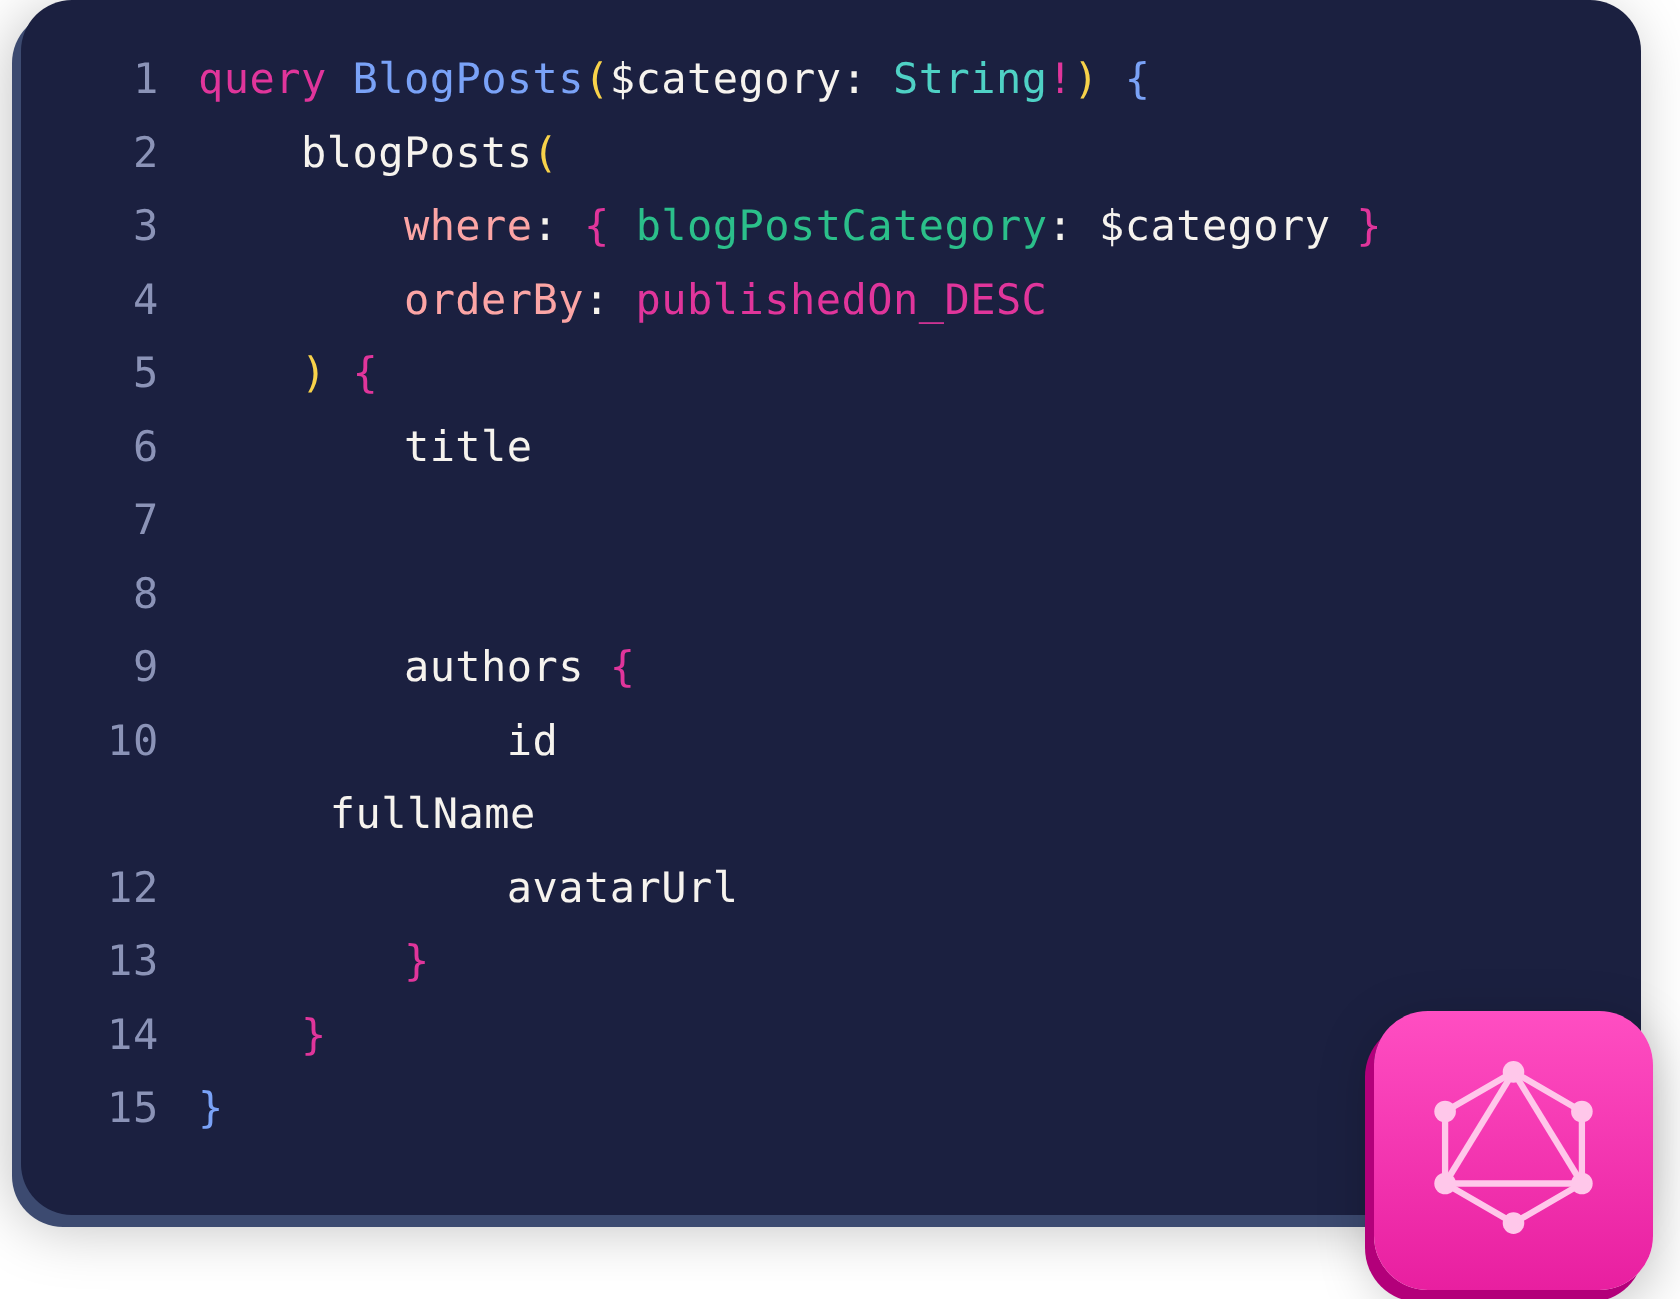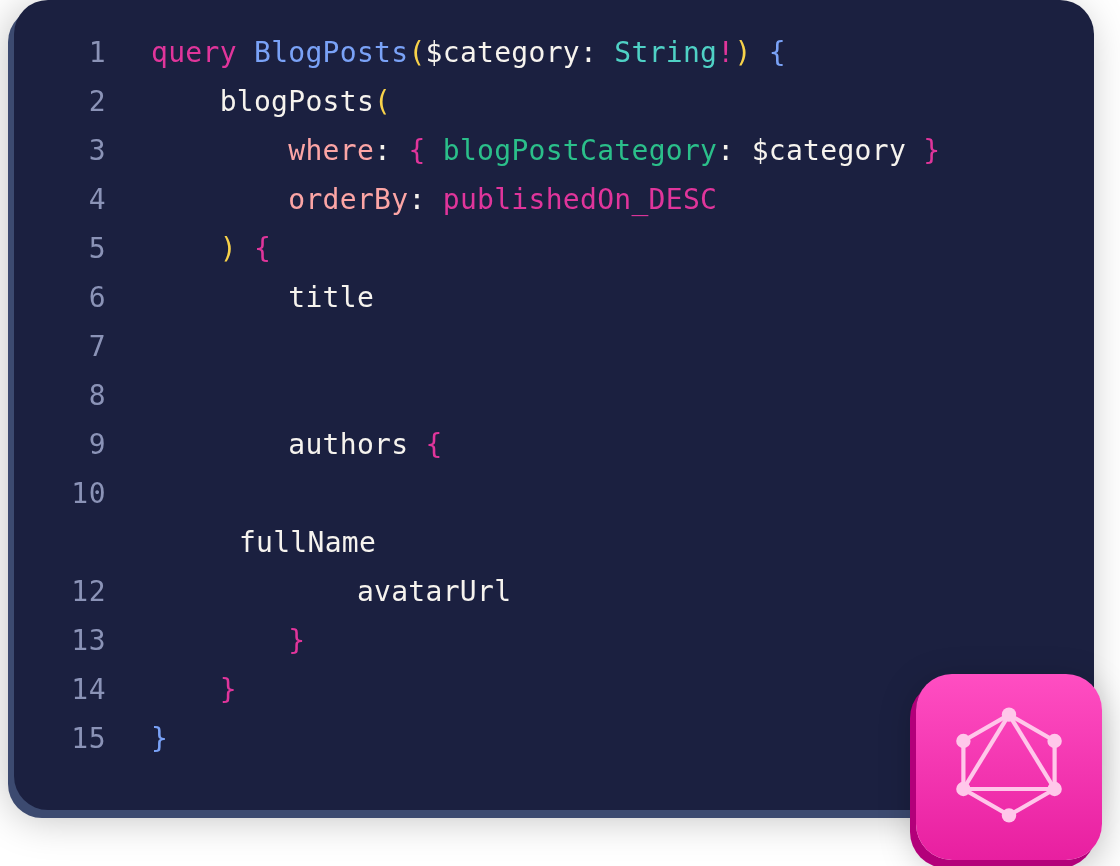--- a/index.html
+++ b/index.html
@@ -40,21 +40,20 @@
     padding-right: 26px;
     color: #8b93b7;
     font-weight: 400;
     flex-shrink: 0;
     letter-spacing: 0.5px;
   }
   .code {
     flex: 1;
     font-weight: 500;
     letter-spacing: 0.3px;
-    margin-left: 19px;
   }
   .tok-kw     { color: #e0359b; }
   .tok-name   { color: #7aa2f7; }
   .tok-paren  { color: #f8d24a; }
   .tok-var    { color: #f6f3ee; }
   .tok-colon  { color: #f6f3ee; }
   .tok-type   { color: #4fd1c5; }
   .tok-bang   { color: #e0359b; }
   .tok-curly1 { color: #7aa2f7; }
   .tok-curly2 { color: #e0359b; }
@@ -127,20 +126,21 @@
       <span class="gutter">8</span>
     </div>
 
     <div class="line">
       <span class="gutter">9</span>
       <span class="code"><span>        </span><span class="tok-field">authors</span> <span class="tok-curly2">{</span></span>
     </div>
 
     <div class="line">
       <span class="gutter">10</span>
+      <span class="code"><span>            </span><span class="tok-field">id</span></span>
     </div>
 
     <div class="line">
       <span class="code"><span>            </span><span class="tok-field">fullName</span></span>
     </div>
 
     <div class="line">
       <span class="gutter">12</span>
       <span class="code"><span>            </span><span class="tok-field">avatarUrl</span></span>
     </div>

